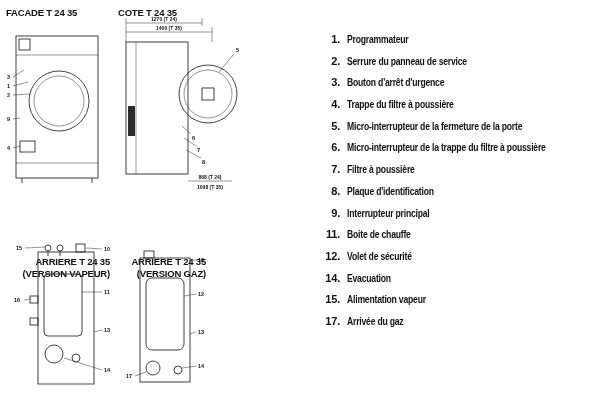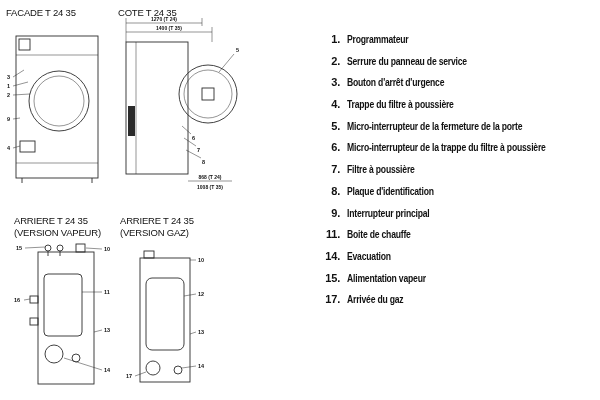--- a/index.html
+++ b/index.html
@@ -1,18 +1,18 @@
 <!DOCTYPE html>
 <html><head>
 <meta charset="utf-8">
 <style>
   html,body{margin:0;padding:0;}
   body{width:600px;height:400px;background:#ffffff;font-family:"Liberation Sans","DejaVu Sans",sans-serif;position:relative;overflow:hidden;color:#111;}
-  .dg-title{position:absolute;font-weight:normal;font-size:9.5px;letter-spacing:-0.2px;color:#111;white-space:nowrap;}
-  .dg-title.center{text-align:left;}
+  .dg-title{position:absolute;font-weight:bold;font-size:9.5px;letter-spacing:-0.2px;color:#111;white-space:nowrap;}
+  .dg-title.center{text-align:right;margin-top:41px;}
   svg{position:absolute;}
   .ln{stroke:#2b2b2b;stroke-width:0.9;fill:none;}
   .thin{stroke:#2b2b2b;stroke-width:0.5;fill:none;}
   .fillb{fill:#2b2b2b;stroke:none;}
   .co{font-size:5.5px;font-weight:bold;fill:#111;font-family:"Liberation Sans",sans-serif;}
   .dim{font-size:5px;font-weight:bold;fill:#111;font-family:"Liberation Sans",sans-serif;text-anchor:middle;}
   .legend{position:absolute;left:318px;top:33px;}
   .legend-item{display:flex;align-items:baseline;height:21.7px;}
   .legend-num{width:22px;min-width:22px;text-align:right;font-weight:bold;font-size:11px;margin-right:7px;letter-spacing:-0.2px;}
   .legend-label{font-weight:bold;font-size:10.5px;white-space:nowrap;letter-spacing:-0.25px;transform:scaleX(0.82);transform-origin:0 50%;}
@@ -175,20 +175,24 @@
     </div>
   <div class="legend-item">
       <span class="legend-num">9.</span>
       <span class="legend-label">Interrupteur principal</span>
     </div>
   <div class="legend-item">
       <span class="legend-num">11.</span>
       <span class="legend-label">Boite de chauffe</span>
     </div>
   <div class="legend-item">
+      <span class="legend-num">12.</span>
+      <span class="legend-label">Volet de sécurité</span>
+    </div>
+  <div class="legend-item">
       <span class="legend-num">14.</span>
       <span class="legend-label">Evacuation</span>
     </div>
   <div class="legend-item">
       <span class="legend-num">15.</span>
       <span class="legend-label">Alimentation vapeur</span>
     </div>
   <div class="legend-item">
       <span class="legend-num">17.</span>
       <span class="legend-label">Arrivée du gaz</span>

